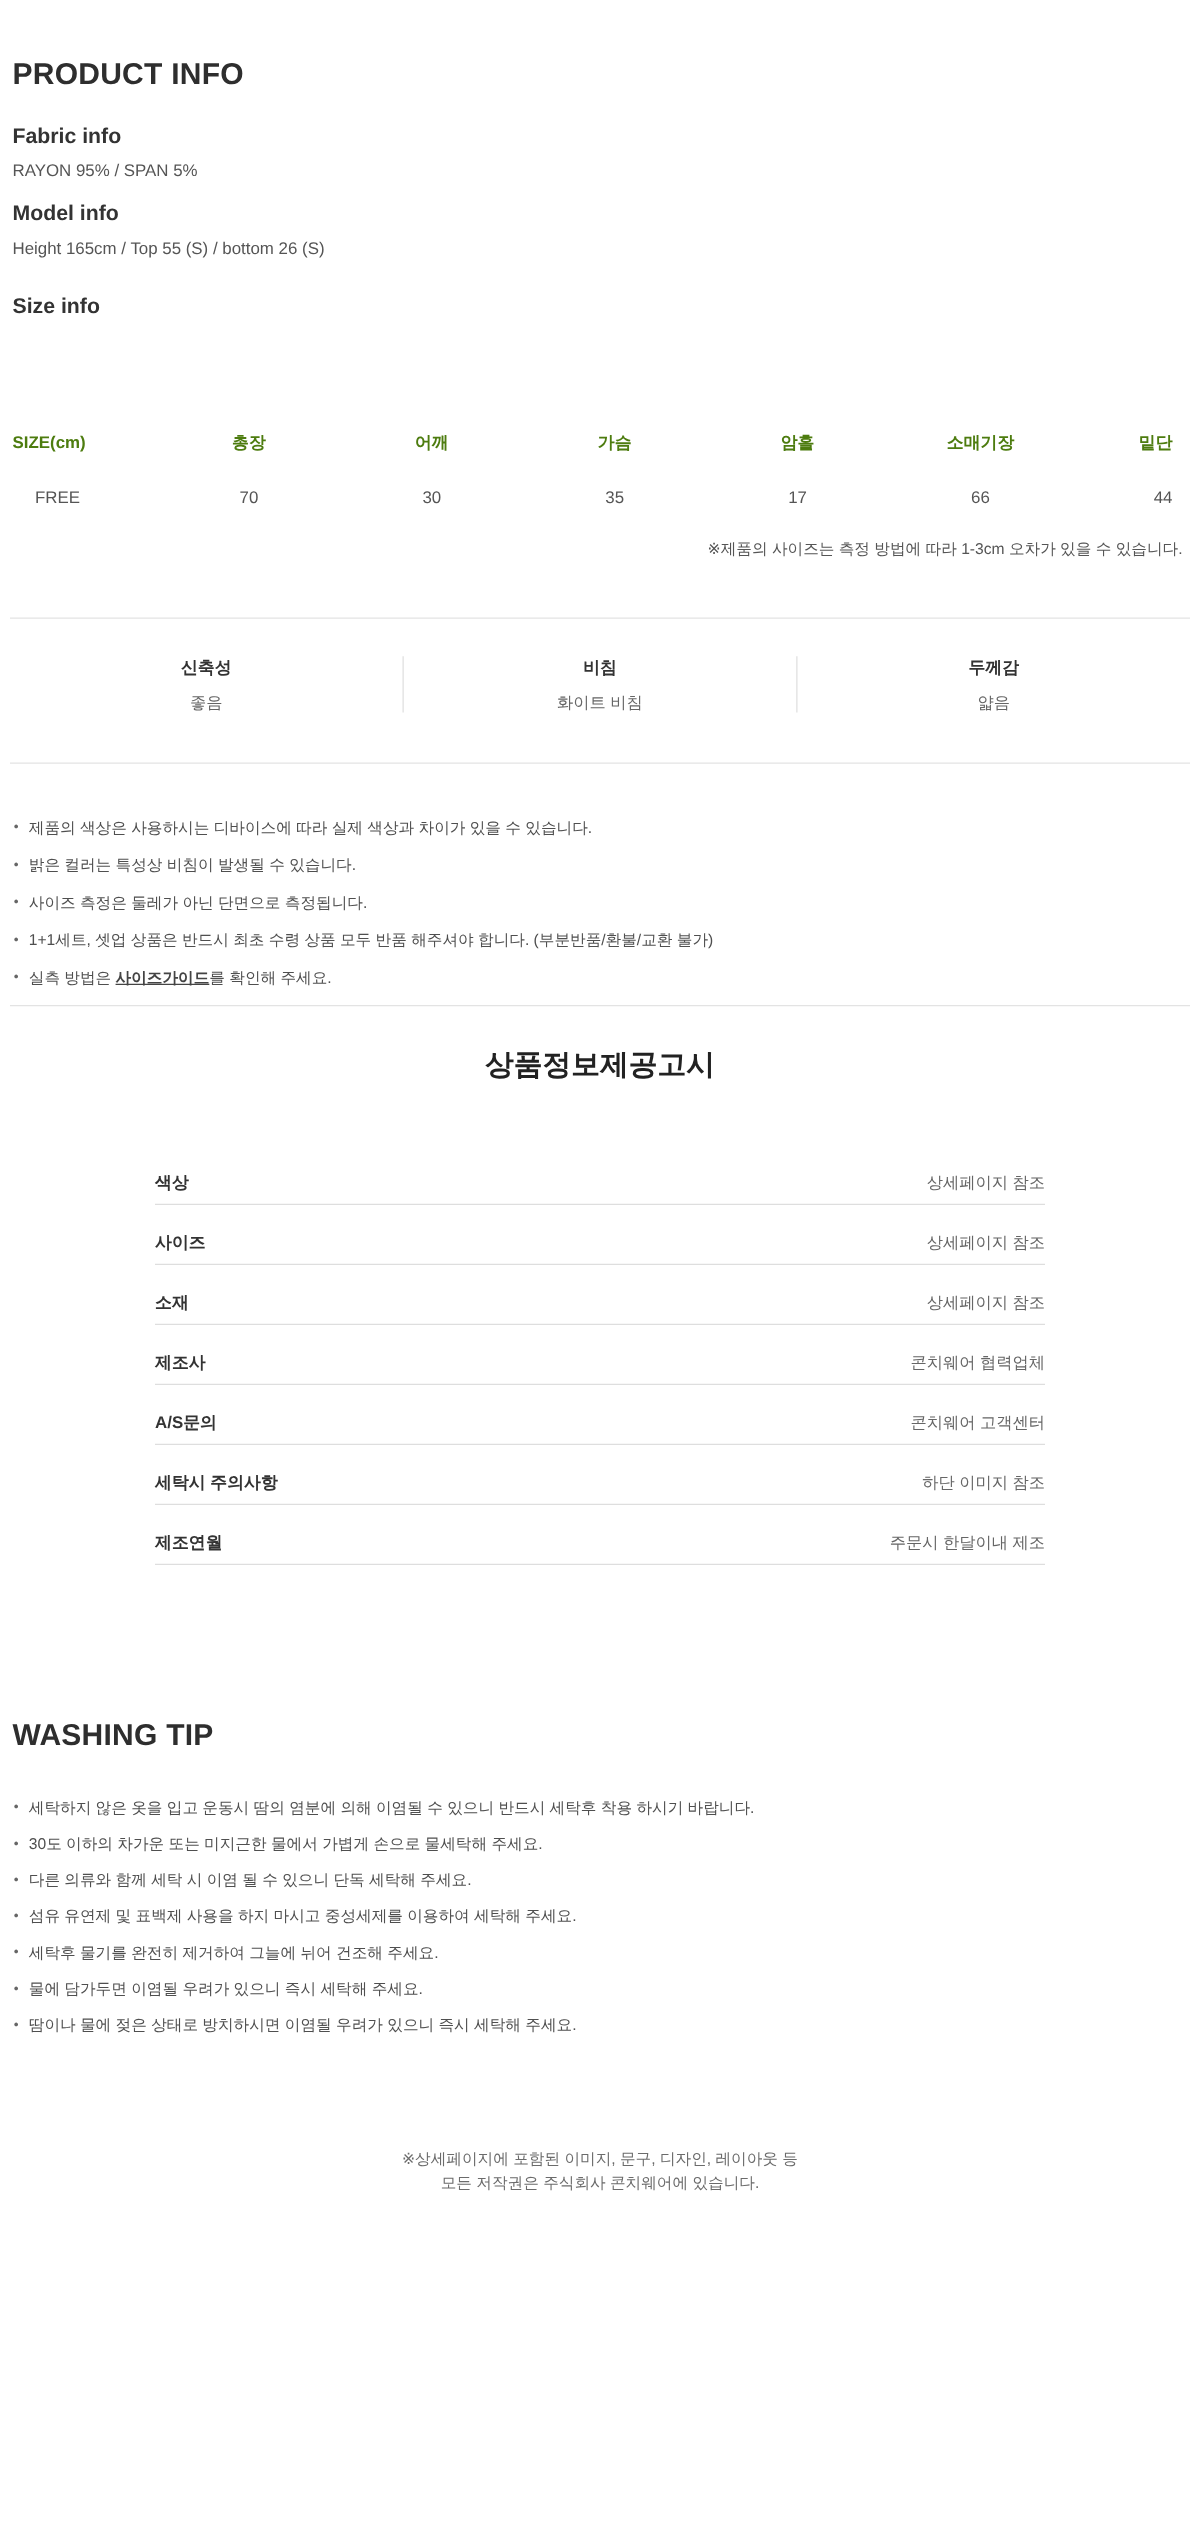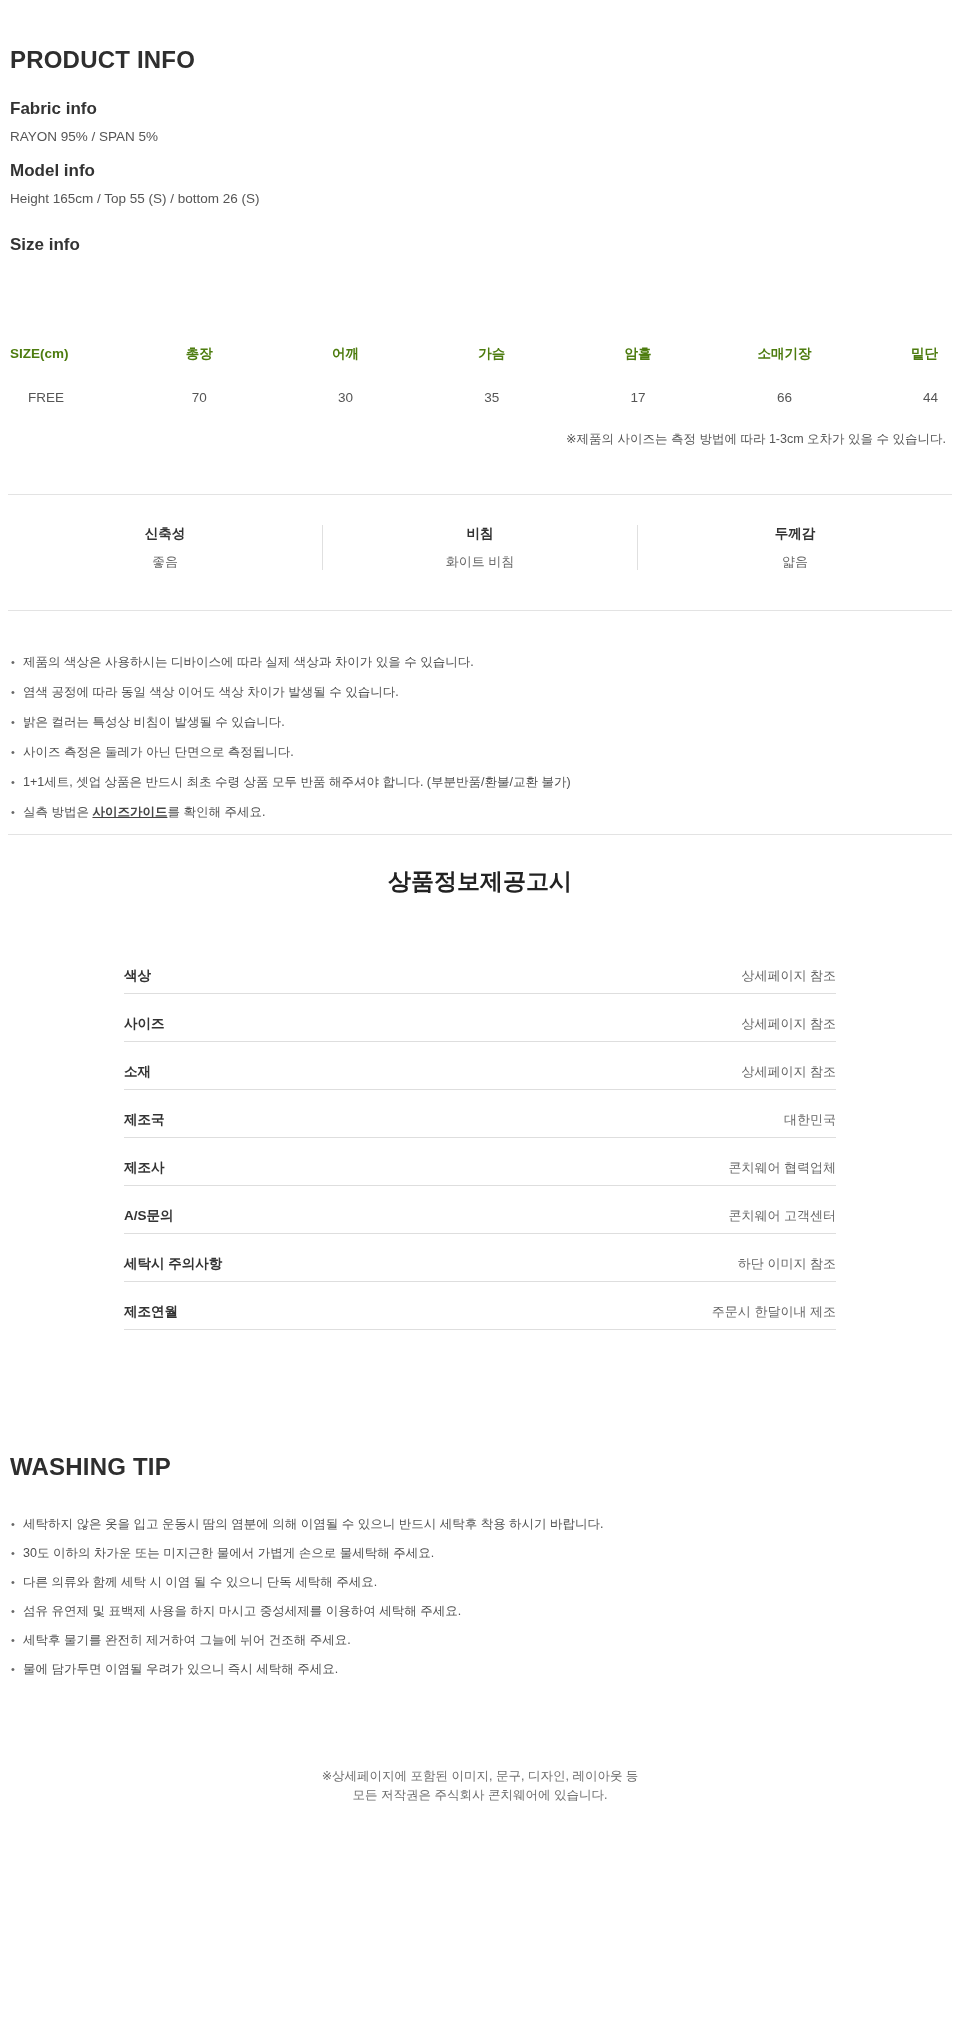--- a/index.html
+++ b/index.html
@@ -161,21 +161,20 @@
   <div class="attr-col">
     <div class="attr-label">두께감</div>
     <div class="attr-value">얇음</div>
   </div>
 </div>
 
 <hr class="rule rule-2">
 
 <ul class="dot-list">
   <li>제품의 색상은 사용하시는 디바이스에 따라 실제 색상과 차이가 있을 수 있습니다.</li>
-  <li>염색 공정에 따라 동일 색상 이어도 색상 차이가 발생될 수 있습니다.</li>
   <li>밝은 컬러는 특성상 비침이 발생될 수 있습니다.</li>
   <li>사이즈 측정은 둘레가 아닌 단면으로 측정됩니다.</li>
   <li>1+1세트, 셋업 상품은 반드시 최초 수령 상품 모두 반품 해주셔야 합니다. (부분반품/환불/교환 불가)</li>
   <li><span>실측 방법은 </span><span class="size-guide-link">사이즈가이드</span><span>를 확인해 주세요.</span></li>
 </ul>
 
 <hr class="rule rule-3">
 
 <h2 class="disclosure-title">상품정보제공고시</h2>
 
@@ -184,24 +183,20 @@
     <span class="disclosure-label">색상</span>
     <span class="disclosure-value">상세페이지 참조</span>
   </div>
   <div class="disclosure-row">
     <span class="disclosure-label">사이즈</span>
     <span class="disclosure-value">상세페이지 참조</span>
   </div>
   <div class="disclosure-row">
     <span class="disclosure-label">소재</span>
     <span class="disclosure-value">상세페이지 참조</span>
-  </div>
-  <div class="disclosure-row">
-    <span class="disclosure-label">제조국</span>
-    <span class="disclosure-value">대한민국</span>
   </div>
   <div class="disclosure-row">
     <span class="disclosure-label">제조사</span>
     <span class="disclosure-value">콘치웨어 협력업체</span>
   </div>
   <div class="disclosure-row">
     <span class="disclosure-label">A/S문의</span>
     <span class="disclosure-value">콘치웨어 고객센터</span>
   </div>
   <div class="disclosure-row">
@@ -216,18 +211,19 @@
 
 <h1 class="page-heading washing-heading">WASHING TIP</h1>
 
 <ul class="dot-list wash-list">
   <li>세탁하지 않은 옷을 입고 운동시 땀의 염분에 의해 이염될 수 있으니 반드시 세탁후 착용 하시기 바랍니다.</li>
   <li>30도 이하의 차가운 또는 미지근한 물에서 가볍게 손으로 물세탁해 주세요.</li>
   <li>다른 의류와 함께 세탁 시 이염 될 수 있으니 단독 세탁해 주세요.</li>
   <li>섬유 유연제 및 표백제 사용을 하지 마시고 중성세제를 이용하여 세탁해 주세요.</li>
   <li>세탁후 물기를 완전히 제거하여 그늘에 뉘어 건조해 주세요.</li>
   <li>물에 담가두면 이염될 우려가 있으니 즉시 세탁해 주세요.</li>
+  <li>땀이나 물에 젖은 상태로 방치하시면 이염될 우려가 있으니 즉시 세탁해 주세요.</li>
 </ul>
 
 <div class="footer-note">
   <div>※상세페이지에 포함된 이미지, 문구, 디자인, 레이아웃 등</div>
   <div>모든 저작권은 주식회사 콘치웨어에 있습니다.</div>
 </div>
 
 </body></html>

